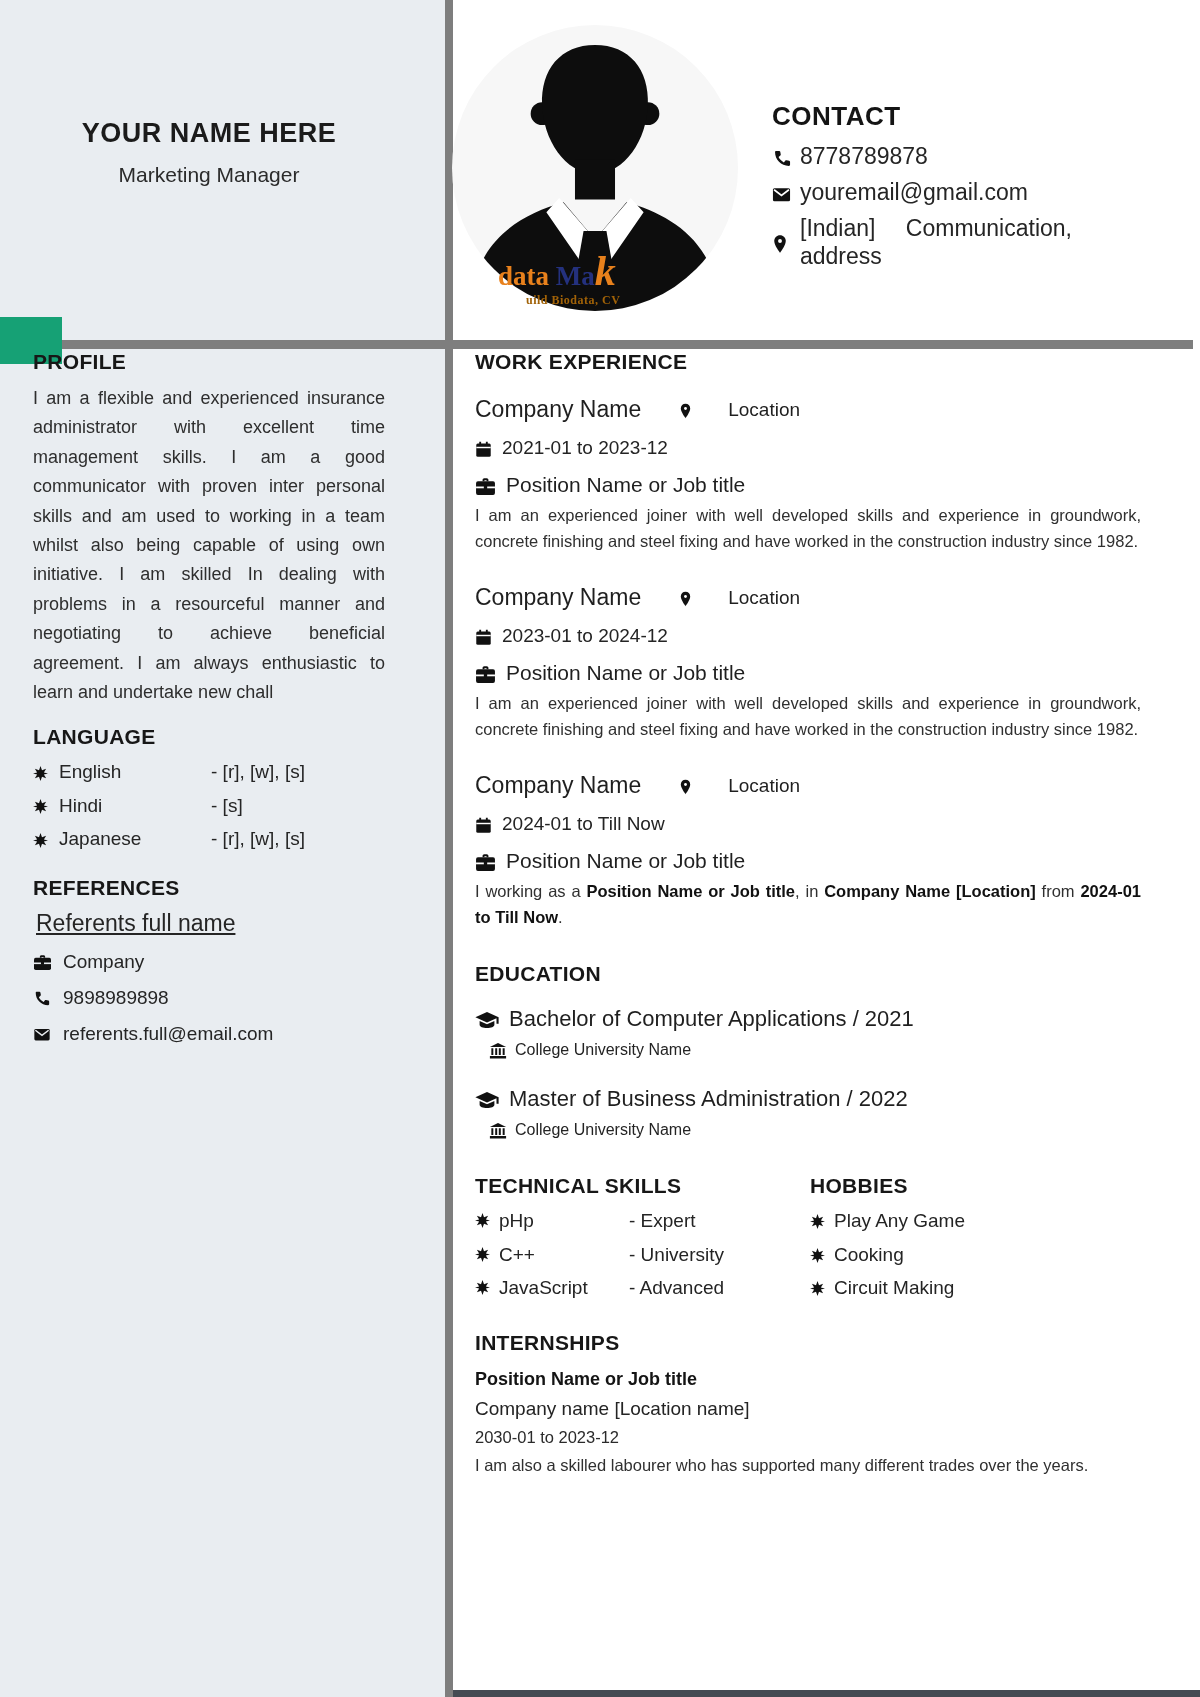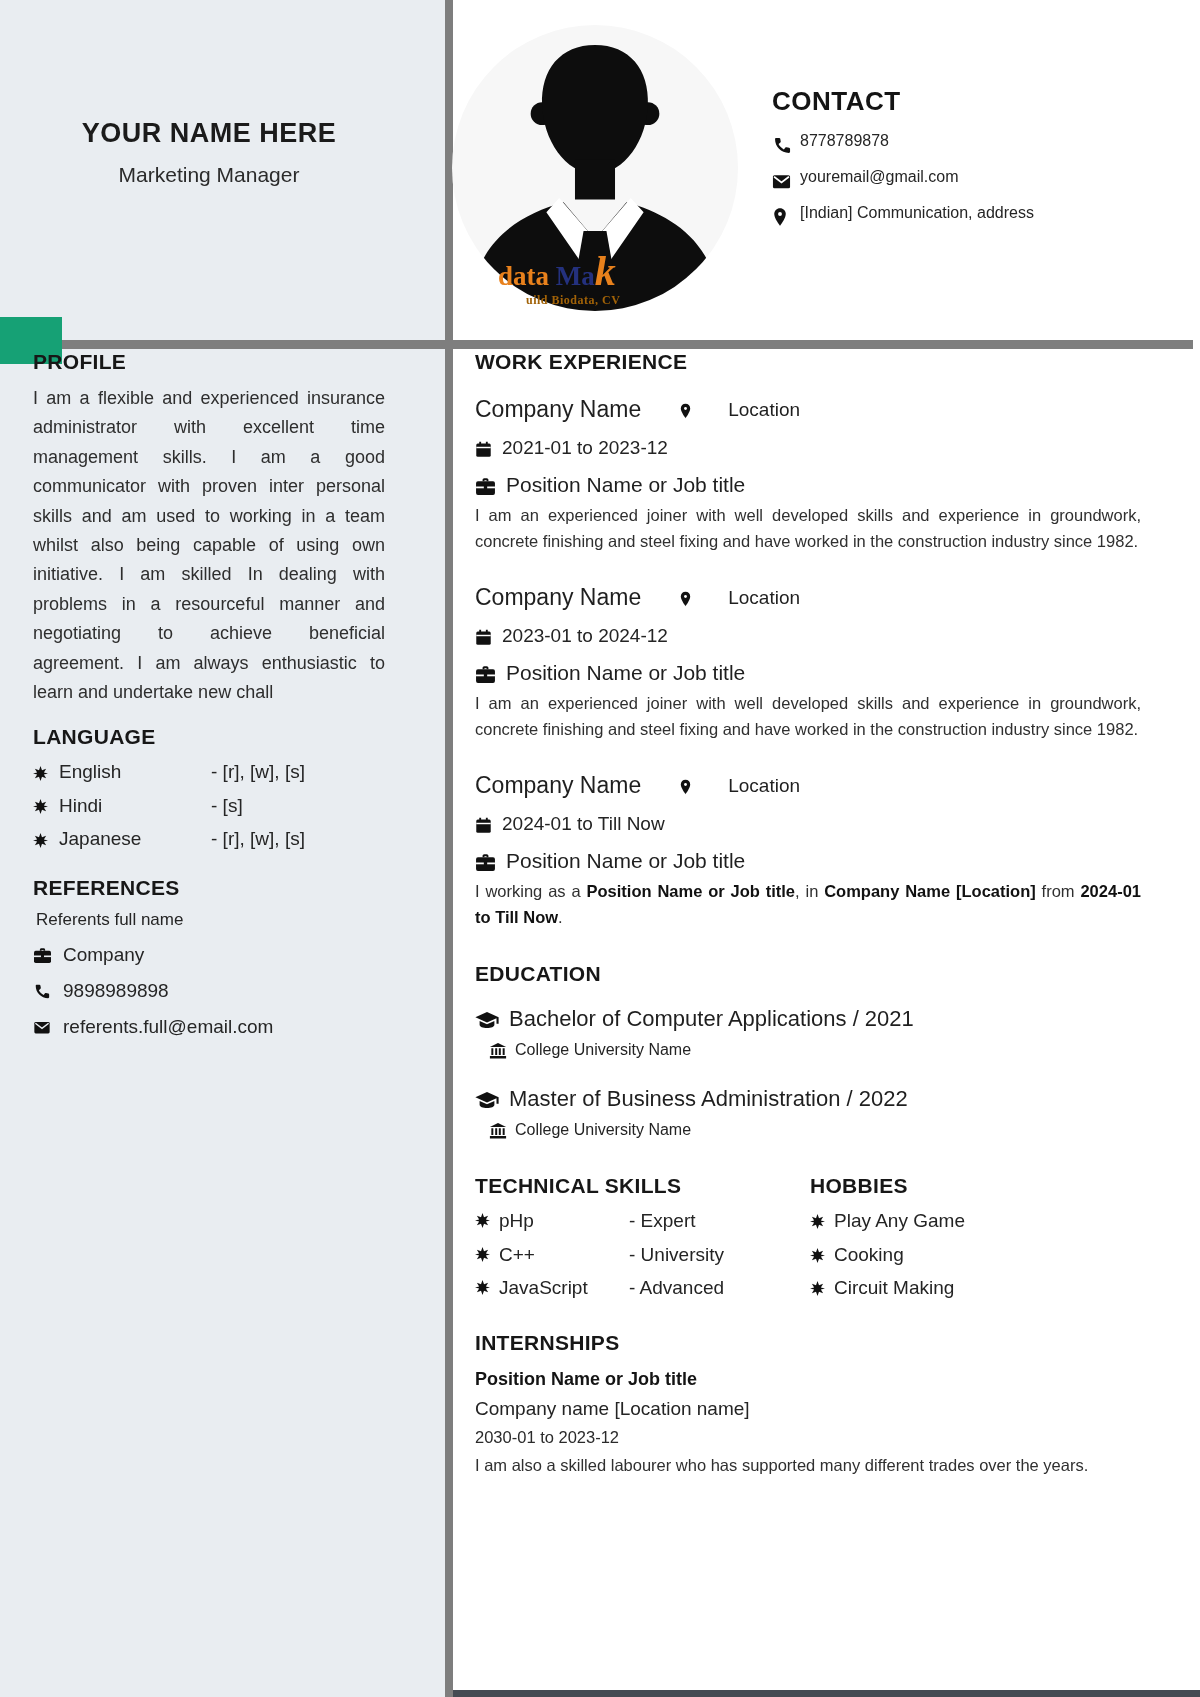--- a/index.html
+++ b/index.html
@@ -25,38 +25,38 @@
 
   
   .watermark { position:absolute; left:498px; top:250px; width:220px; line-height:1; }
   .wm-line1 { font-family:"Liberation Serif", serif; font-weight:bold; font-size:27px; }
   .wm-orange { color:#e8811c; }
   .wm-navy { color:#24317e; }
   .wm-k { color:#e8811c; font-size:42px; font-style:italic; }
   .wm-line2 { font-family:"Liberation Serif", serif; font-weight:bold; font-size:12px; color:#a16207; margin:2px 0 0 28px; letter-spacing:.5px; }
 
   
-  .contact { position:absolute; left:772px; top:86px; width:316px; }
+  .contact { position:absolute; left:772px; top:101px; width:316px; }
   .contact-heading { font-size:26px; font-weight:bold; color:#141414; letter-spacing:.5px; margin-bottom:10px; }
-  .contact-row { display:flex; align-items:flex-end; font-size:16px; color:#252525; margin-bottom:8px; line-height:28px; }
+  .contact-row { display:flex; align-items:center; font-size:23px; color:#252525; margin-bottom:8px; line-height:28px; }
   .contact-row .ic { flex:0 0 28px; padding-top:4px; }
   .addr-text { text-align:justify; width:272px; }
 
   
   .ic svg { display:block; }
 
   
   .side-body { position:absolute; left:33px; top:350px; width:352px; }
   .h2 { font-size:21px; font-weight:bold; color:#171717; letter-spacing:.3px; }
   .profile-text { margin-top:10px; font-size:18px; line-height:29.4px; color:#2e2e2e; text-align:justify; }
   .lang-section { margin-top:18px; }
   .triple { display:grid; grid-template-columns:26px 152px auto; font-size:19px; color:#252525; line-height:29.5px; align-items:center; margin-top:4px; }
   .triple .ic { padding-top:2px; }
   .refs { margin-top:22px; }
-  .ref-name { font-size:17px; color:#252525; margin-top:10px; padding-left:3px; }
+  .ref-name { font-size:23px; color:#252525; margin-top:10px; padding-left:3px;text-decoration:underline; }
   .ref-row { display:flex; align-items:center; font-size:19px; color:#252525; margin-top:14px; }
   .ref-row .ic { flex:0 0 30px; padding-top:2px; }
 
   
   .main { position:absolute; left:475px; top:350px; width:666px; }
   .main-heading { font-size:21px; font-weight:bold; color:#171717; letter-spacing:.3px; }
   .work-entry { margin-top:22px; }
   .company-row { font-size:23px; color:#1f1f1f; display:flex; align-items:center;gap:28px; }
   .company-row .pin { margin:2px 8px 0 10px; }
   .company-loc { font-size:19px; }

